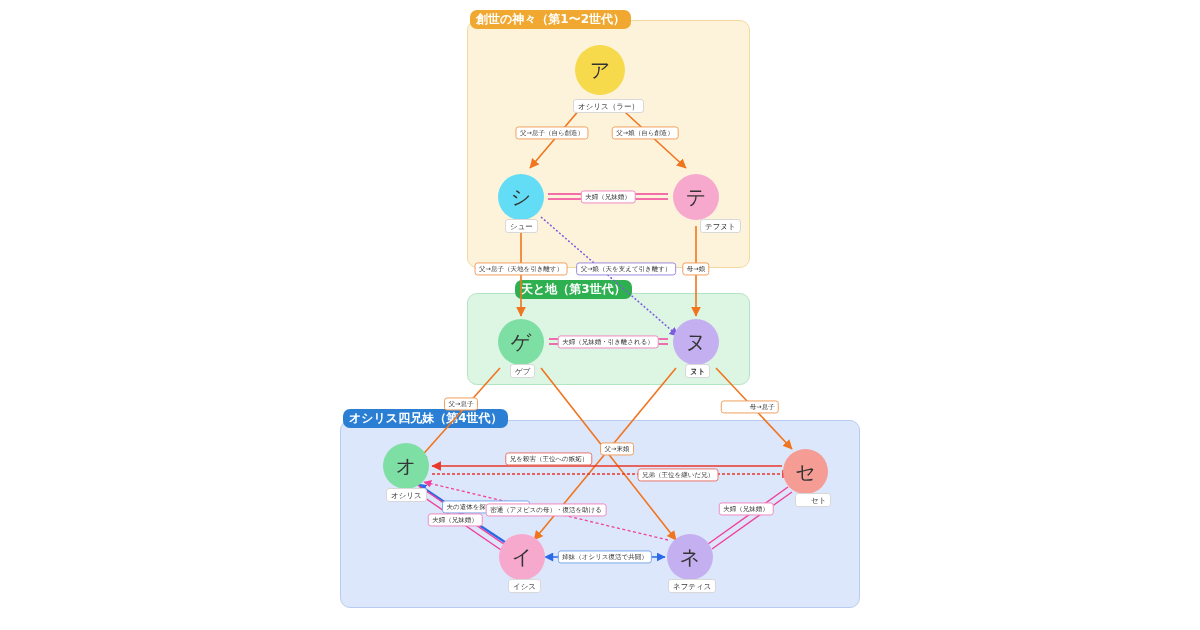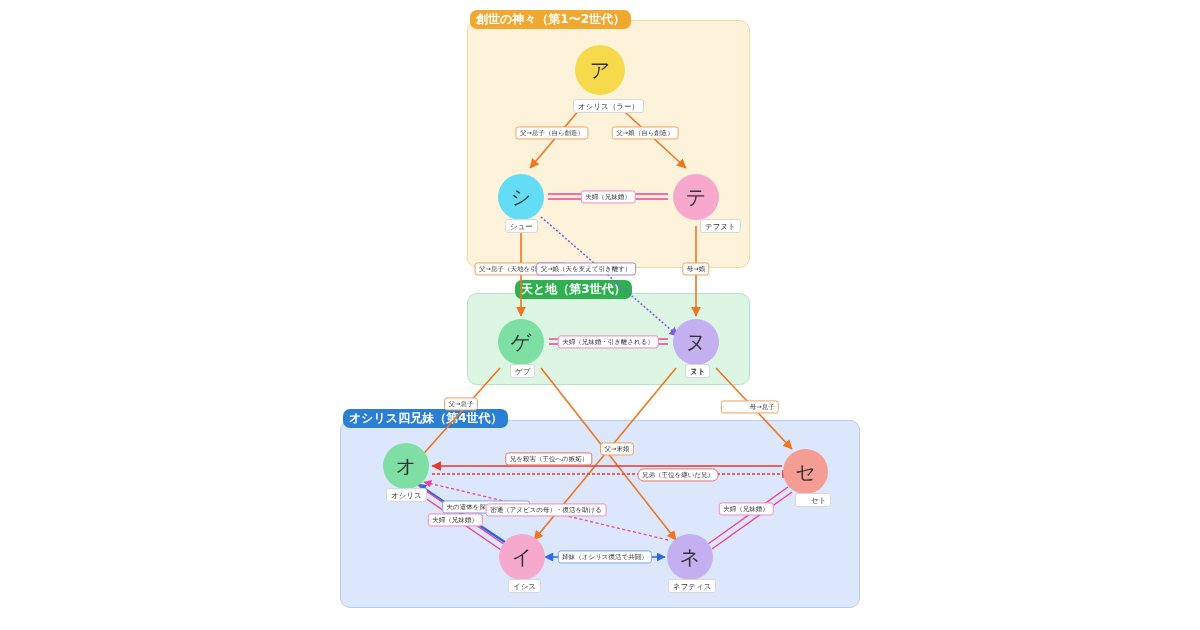--- a/index.html
+++ b/index.html
@@ -161,27 +161,27 @@
 
   <div class="node" style="left:667px;top:534px;width:46px;height:46px;background:#c4b0f0;">
     <span class="node-glyph">ネ</span>
   </div>
   <div class="node-label" style="left:668px;top:579px;">ネフティス</div>
 
   <div class="elabel el-orange" style="left:552px;top:133px;">父→息子（自ら創造）</div>
   <div class="elabel el-orange" style="left:645px;top:133px;">父→娘（自ら創造）</div>
   <div class="elabel el-pink" style="left:608px;top:197px;">夫婦（兄妹婚）</div>
   <div class="elabel el-orange" style="left:521px;top:269px;">父→息子（天地を引き離す）</div>
-  <div class="elabel el-purple" style="left:586px;top:269px;">父→娘（天を支えて引き離す）</div>
+  <div class="elabel el-purple" style="left:626px;top:269px;">父→娘（天を支えて引き離す）</div>
   <div class="elabel el-orange" style="left:696px;top:269px;">母→娘</div>
   <div class="elabel el-pink" style="left:608px;top:342px;">夫婦（兄妹婚・引き離される）</div>
   <div class="elabel el-orange" style="left:461px;top:404px;text-align:right;">父→息子</div>
   <div class="elabel el-orange" style="left:617px;top:449px;">父→末娘</div>
   <div class="elabel el-orange" style="left:750px;top:407px;padding-left:28px;">母→息子</div>
   <div class="elabel el-red" style="left:549px;top:459px;">兄を殺害（王位への嫉妬）</div>
-  <div class="elabel el-red" style="left:678px;top:475px;border-radius:6px;">兄弟（王位を継いだ兄）</div>
+  <div class="elabel el-red" style="left:678px;top:475px;">兄弟（王位を継いだ兄）</div>
   <div class="elabel el-blue" style="left:486px;top:507px;">夫の遺体を探し復活させる</div>
   <div class="elabel el-pink" style="left:455px;top:520px;">夫婦（兄妹婚）</div>
   <div class="elabel el-pink" style="left:546px;top:510px;">密通（アヌビスの母）・復活を助ける</div>
   <div class="elabel el-pink" style="left:746px;top:509px;">夫婦（兄妹婚）</div>
   <div class="elabel el-blue" style="left:605px;top:557px;">姉妹（オシリス復活で共闘）</div>
 
 </div>
 
 </body></html>

